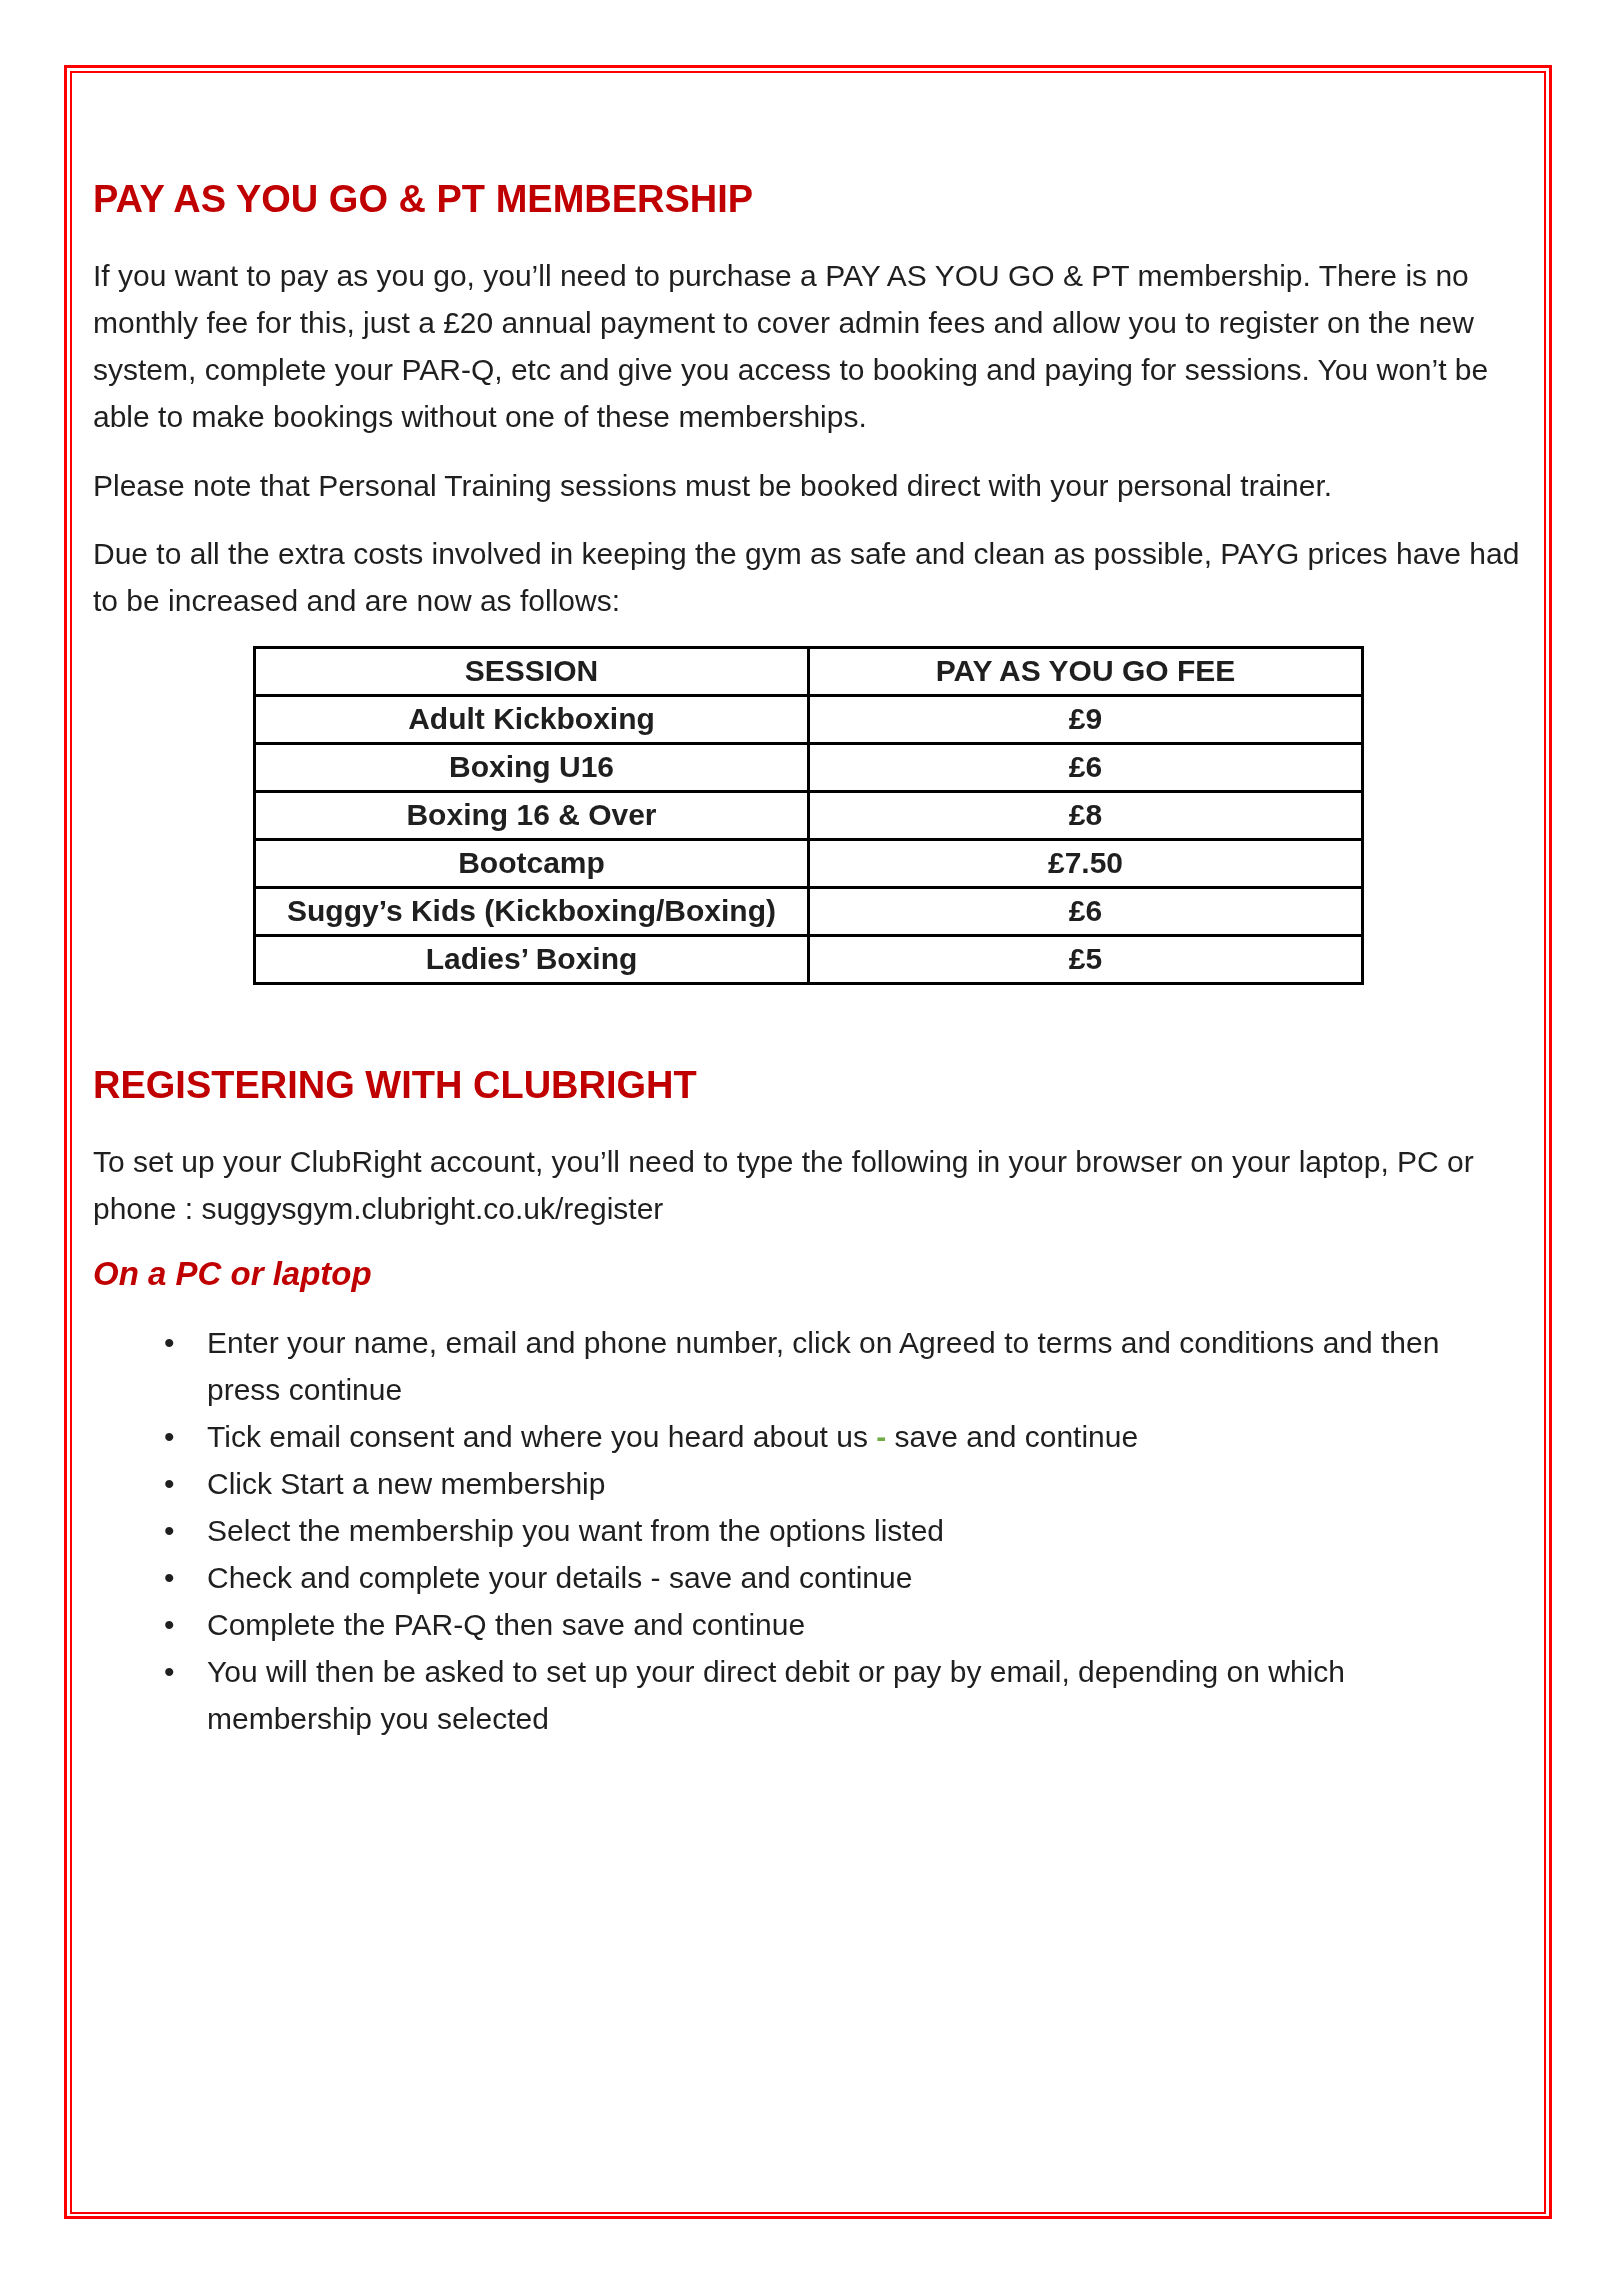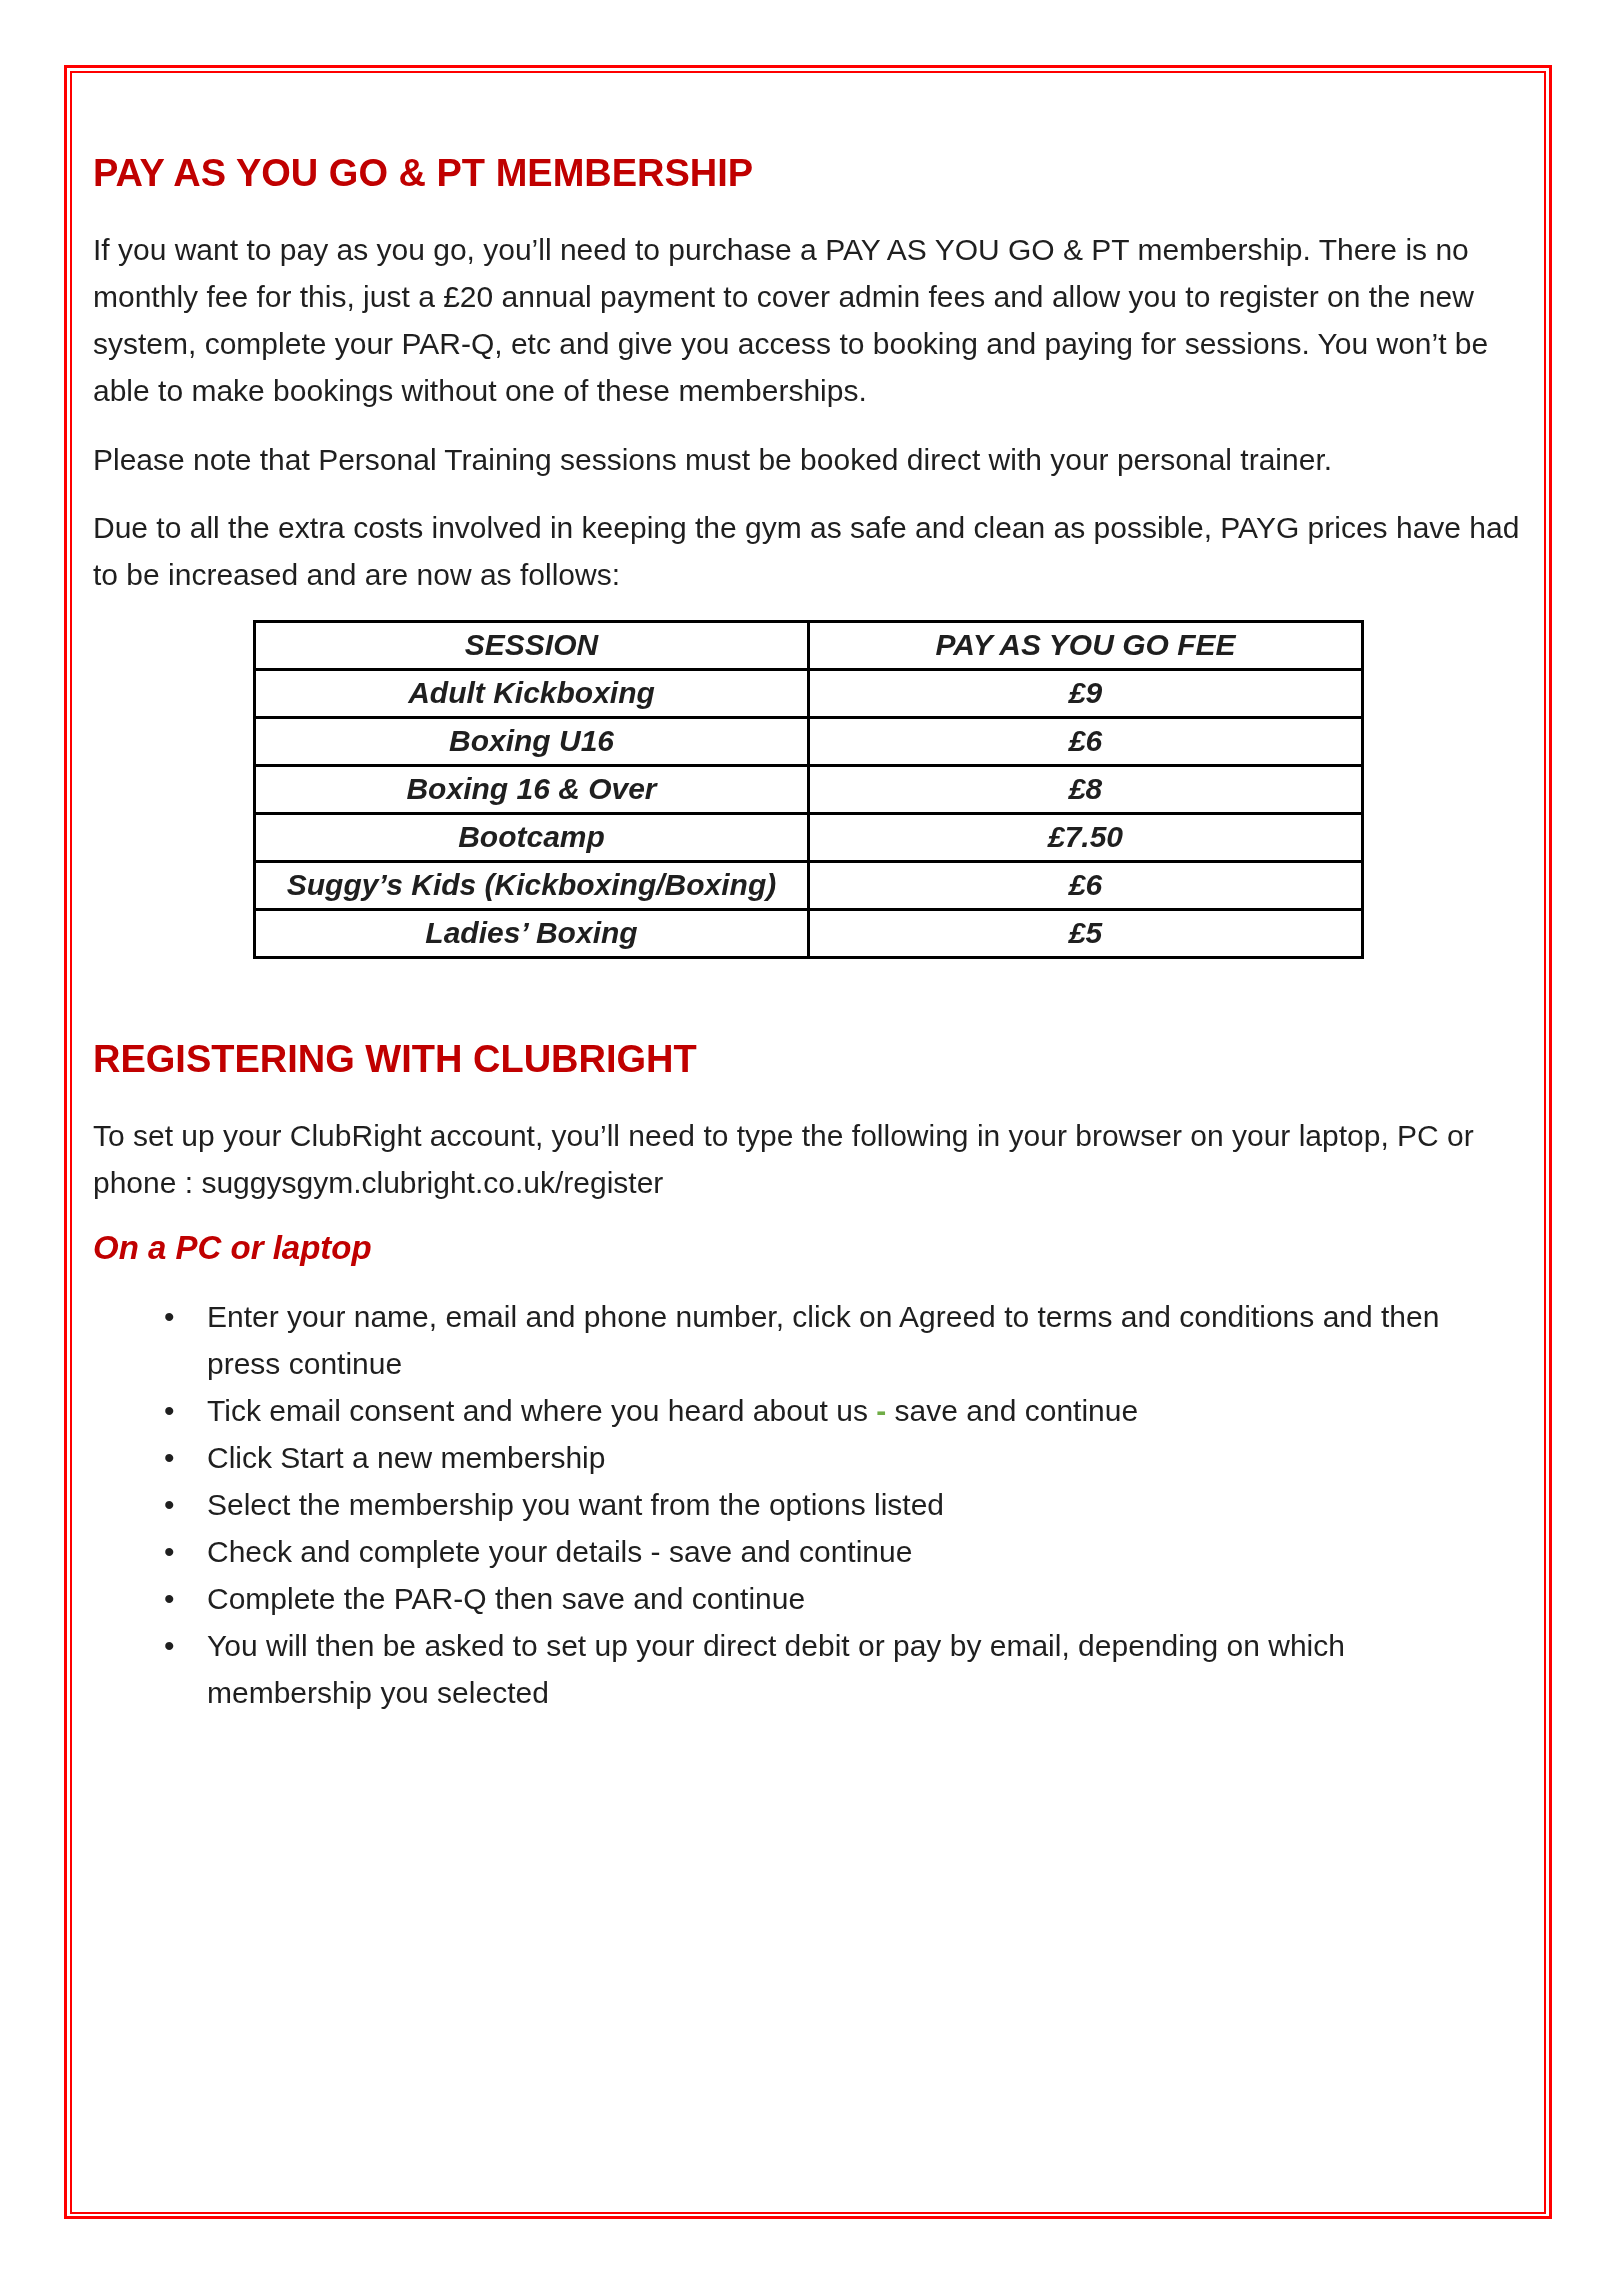--- a/index.html
+++ b/index.html
@@ -21,21 +21,21 @@
   }
   .border-inner {
     position: absolute;
     left: 70px; top: 71px;
     width: 1476px; height: 2143px;
     border: 2.6px solid var(--border-red, #ff0000);
     box-sizing: border-box;
   }
   .content {
     position: absolute;
-    left: 93px; top: 149px;
+    left: 93px; top: 175px;
     width: 1431px;
   }
   h1, h2 {
     font-size: 38px;
     line-height: 48px;
     font-weight: bold;
     color: var(--accent-red, #c00000);
     margin: 0 0 29px 0;
   }
   h2 { margin-top: 76px; }
@@ -62,21 +62,20 @@
   }
   th, td {
     border: 3.3px solid var(--table-border, #000000);
     height: 45px;
     text-align: center;
     vertical-align: middle;
     font-size: 30px;
     font-weight: bold;
     padding: 0 10px;
     color: var(--text, #1f1f1f);
-    font-style: italic;
   }
   ul {
     list-style: none;
     margin: 8px;
     padding: 0 0 0 106px;
   }
   li {
     position: relative;
     font-size: 30px;
     line-height: 47px;

